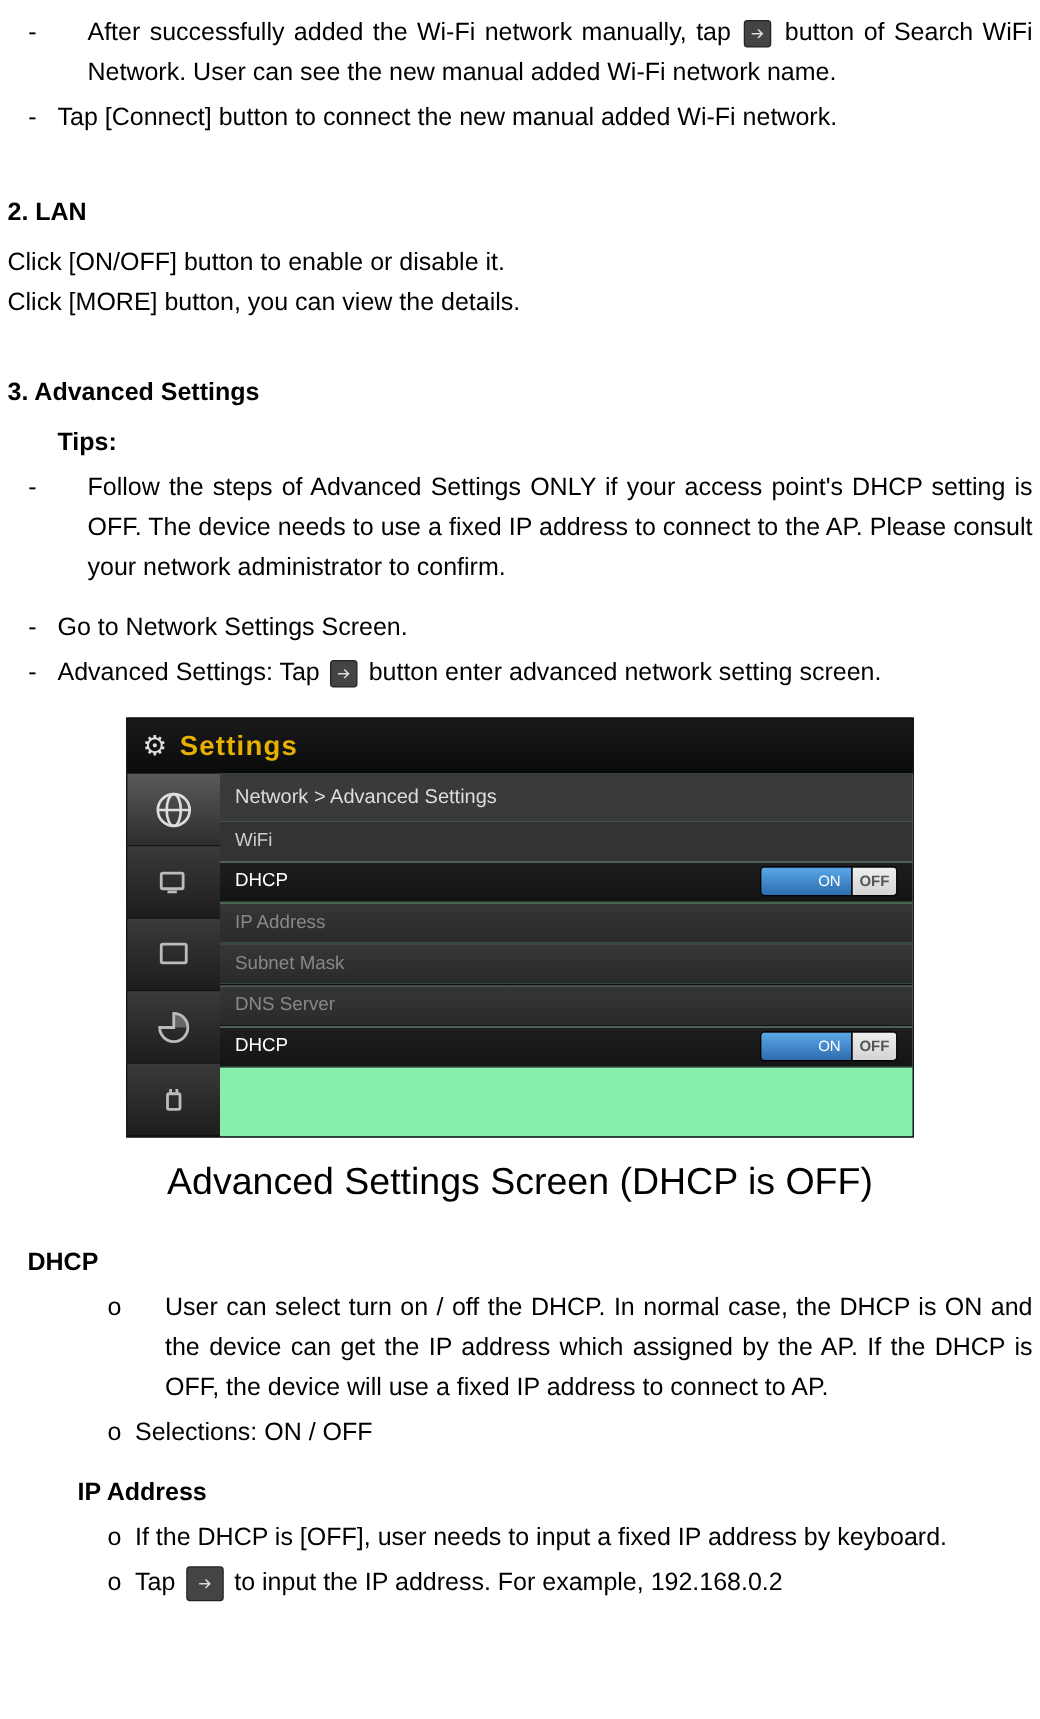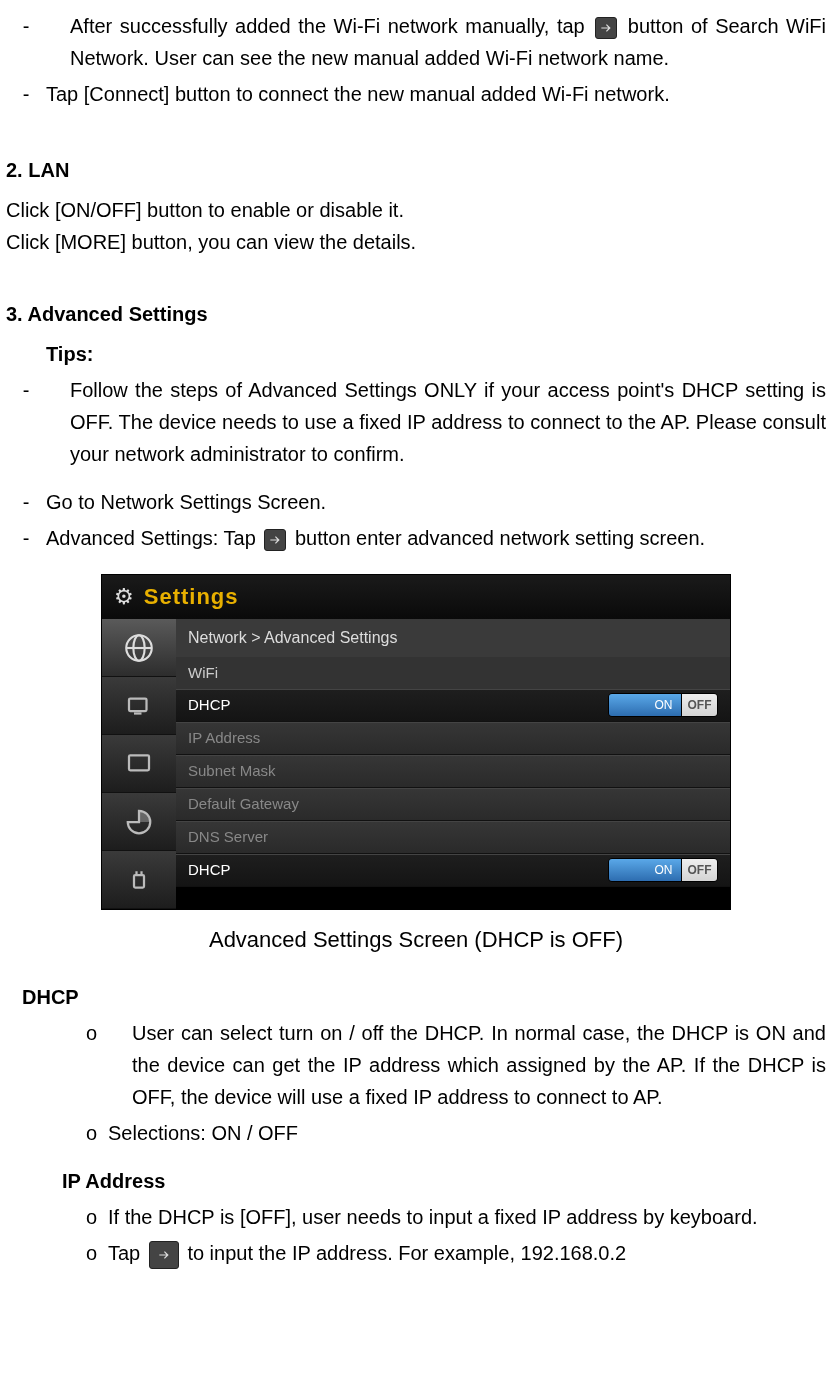--- a/index.html
+++ b/index.html
@@ -60,21 +60,21 @@
       height: 58px;
       display: flex;
       align-items: center;
       justify-content: center;
       border-bottom: 1px solid #111;
       background: linear-gradient(#3a3a3a, #1d1d1d);
       color: #ccc;
       font-size: 28px;
     }
     .ss-side-item.active { background: linear-gradient(#5a5a5a, #2d2d2d); }
-    .ss-main { flex: 1; background: #000000; }
+    .ss-main { flex: 1; background: #86efac; }
     .ss-breadcrumb {
       padding: 6px 12px;
       color: #ddd;
       font-size: 16px;
       background: #3a3a3a;
     }
     .ss-section-label {
       padding: 4px 12px;
       color: #ccc;
       font-size: 15px;
@@ -116,21 +116,21 @@
     .ss-toggle-off {
       flex: 1;
       background: linear-gradient(#eee, #d4d4d4);
       color: #555;
       display: flex;
       align-items: center;
       justify-content: center;
       font-weight: bold;
       border-left: 1px solid #000;
     }
-    .caption { text-align: center; font-size: 22px; margin: 12px 0 24px; }
+    .caption { text-align: center; font-size: 30px; margin: 12px 0 24px; }
     
     .o-line { display: flex; margin-left: 80px; margin-bottom: 4px; }
     .o-marker { width: 22px; flex-shrink: 0; }
     .o-content { flex: 1; }
     .spacer { height: 20px; }
     .spacer-sm { height: 12px; }
   </style>
 </head>
 <body>
 
@@ -237,23 +237,20 @@
           <div class="ss-toggle-off">OFF</div>
         </div>
       </div>
       <div class="ss-row disabled">
         <span>IP Address</span>
       </div>
       <div class="ss-row disabled">
         <span>Subnet Mask</span>
       </div>
       <div class="ss-row disabled">
-        <span>Default Gateway</span>
-      </div>
-      <div class="ss-row disabled">
         <span>DNS Server</span>
       </div>
       <div class="ss-row dark">
         <span>DHCP</span>
         <div class="ss-toggle">
           <div class="ss-toggle-on">ON</div>
           <div class="ss-toggle-off">OFF</div>
         </div>
       </div>
     </div>

